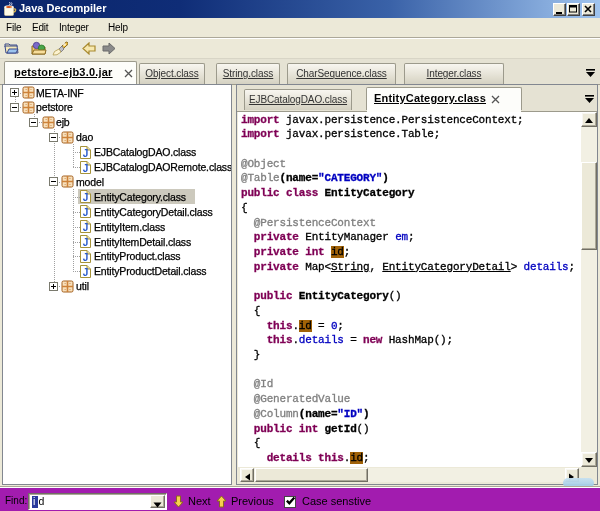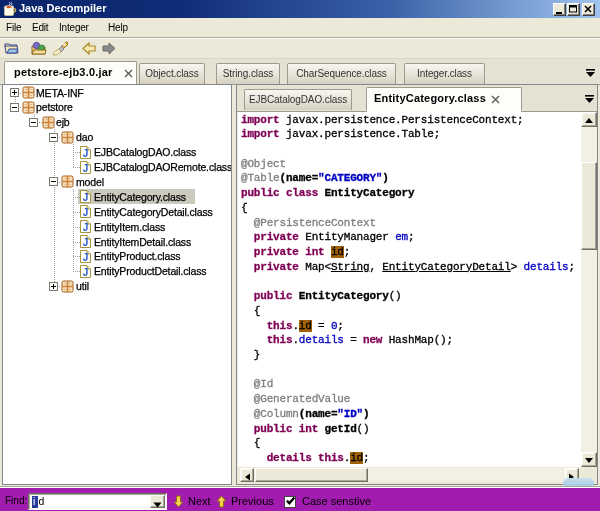--- a/index.html
+++ b/index.html
@@ -14,21 +14,21 @@
 #menubar { position:absolute; left:0; top:18px; width:600px; height:19px; background:#ece9d8; }
 .menuitem { position:absolute; top:4px; font-size:10px; letter-spacing:-0.2px; color:#000; }
 #menusep { position:absolute; left:0; top:37px; width:600px; height:2px;
   border-top:1px solid #aca899; border-bottom:1px solid #fff; }
 #toolbar { position:absolute; left:0; top:39px; width:600px; height:19px; background:#ece9d8; }
 .tsep { position:absolute; top:41px; width:2px; height:16px; border-left:1px solid #aca899; border-right:1px solid #fff; }
 
 #maintabs { position:absolute; left:0; top:58px; width:600px; height:26px; background:#e5e2d3; border-top:1px solid #d8d5c6; }
 #maintabs .bline { position:absolute; left:0; top:25px; width:600px; height:1px; background:#9c9a8c; }
 .tab { position:absolute; font-size:10px; letter-spacing:-0.1px; color:#333; background:linear-gradient(#f8f6f0, #e0ddcf 70%, #d4d1c2);
-  border:1px solid #9c9a8c; border-bottom:none; border-radius:2px 2px 0 0; text-align:center; }
+  border:1px solid #9c9a8c; border-bottom:none; border-radius:2px 2px 0 0; text-align:center;text-decoration:underline; }
 .tab.active { background:#fdfdfa; color:#000; font-weight:bold; font-size:11px; letter-spacing:0.2px; }
 
 #treepanel { position:absolute; left:2px; top:84px; width:230px; height:401px; background:#fff; border:1px solid #828790; overflow:hidden; }
 #rightpanel { position:absolute; left:236px; top:84px; width:362px; height:401px; background:#ece9d8; border:1px solid #828790; }
 #codetabs { position:absolute; left:0; top:0; width:360px; height:27px; background:#e5e2d3; }
 #codetabs .bline { position:absolute; left:0; top:26px; width:360px; height:1px; background:#9c9a8c; }
 #codearea { position:absolute; left:1px; top:27px; width:343px; height:355px; background:#fff; overflow:hidden; }
 pre.code { position:absolute; left:3px; top:0.5px; font-family:"Liberation Mono", monospace; font-size:11px;
   line-height:14.72px; letter-spacing:-0.18px; color:#000; -webkit-text-stroke:0.3px; }
 .kw { color:#7f0055; font-weight:bold; }
@@ -130,21 +130,21 @@
 <div id="maintabs">
   <div class="bline"></div>
   <div class="tab active" style="left:4px; top:2px; width:133px; height:23px; line-height:21px; text-align:left; padding-left:9px;">petstore-ejb3.0.jar</div>
   <svg style="position:absolute;left:124px;top:10px" width="9" height="9" viewBox="0 0 9 9">
       <path d="M1 1 L8 8 M8 1 L1 8" stroke="#555" stroke-width="1.3"></path>
     </svg>
   <div style="position:absolute;left:5px;top:25px;width:131px;height:1px;background:#fdfdfa"></div>
   <div class="tab" style="left:139px; top:4px; width:66px; height:21px; line-height:19px;">Object.class</div>
   <div class="tab" style="left:287px; top:4px; width:109px; height:21px; line-height:19px;">CharSequence.class</div>
   <div class="tab" style="left:216px; top:4px; width:64px; height:21px; line-height:19px;">String.class</div>
-  <div class="tab" style="left:404px; top:4px; width:81px; height:21px; line-height:19px;">Integer.class</div>
+  <div class="tab" style="left:404px; top:4px; width:100px; height:21px; line-height:19px;">Integer.class</div>
   <svg style="position:absolute;left:585px;top:9px" width="11" height="10" viewBox="0 0 11 10">
       <rect x="1" y="1" width="9" height="1.6" fill="#000"></rect>
       <path d="M1 4 L10 4 L5.5 9 Z" fill="#000"></path>
     </svg>
 </div>
 
 <div id="treepanel">
     <div style="position:absolute;left:11.5px;top:12px;width:1px;height:10px;background-image:linear-gradient(#a0a0a0 1px, transparent 1px);background-size:1px 2px;"></div>
     <div style="position:absolute;left:30.5px;top:29px;width:1px;height:8px;background-image:linear-gradient(#a0a0a0 1px, transparent 1px);background-size:1px 2px;"></div>
     <div style="position:absolute;left:50.5px;top:44px;width:1px;height:158px;background-image:linear-gradient(#a0a0a0 1px, transparent 1px);background-size:1px 2px;"></div>

